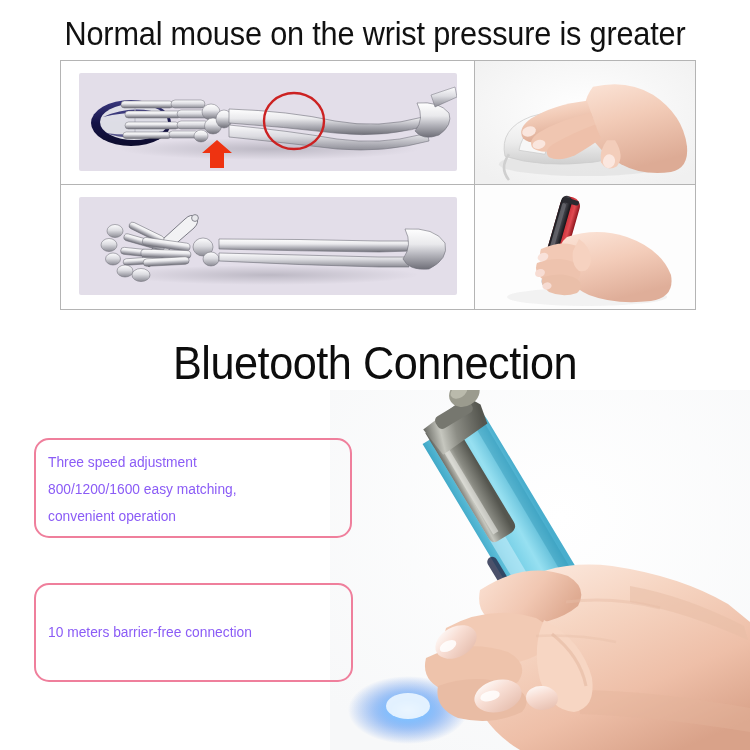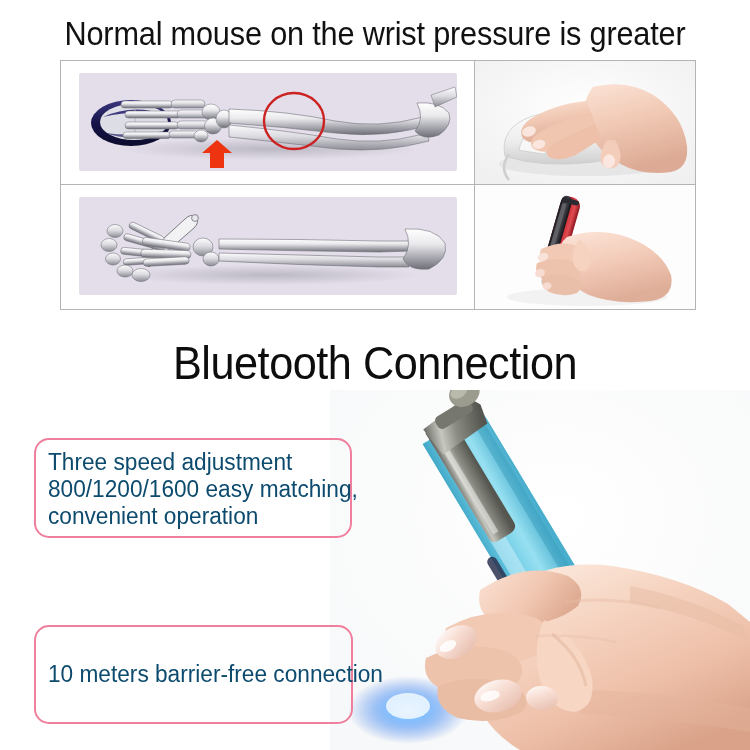--- a/index.html
+++ b/index.html
@@ -89,28 +89,28 @@
     color: #0d0d0d;
   }
 
   
   .callout {
     position: absolute;
     box-sizing: border-box;
     border: 2px solid #ef7f9c;
     border-radius: 15px;
     background: transparent;
-    font-size: 23px;
+    font-size: 14px;
     line-height: 27px;
-    color: #0c4a6e;
+    color: #8b5cf6;
     padding: 9px 0 0 12px;
     z-index: 3;
   }
   .callout-1 { left: 34px; top: 438px; width: 318px; height: 100px; }
-  .callout-2 { left: 34px; top: 583px; width: 319px; height: 99px; display: flex; align-items: center; padding-top: 0; margin-top: 42px; }
+  .callout-2 { left: 34px; top: 583px; width: 319px; height: 99px; display: flex; align-items: center; padding-top: 0; }
   .callout-line { display: block; white-space: nowrap; transform: scaleX(0.985); transform-origin: 0 50%; }
 
   
   .hero {
     position: absolute;
     left: 330px;
     top: 390px;
     width: 420px;
     height: 360px;
     z-index: 2;

